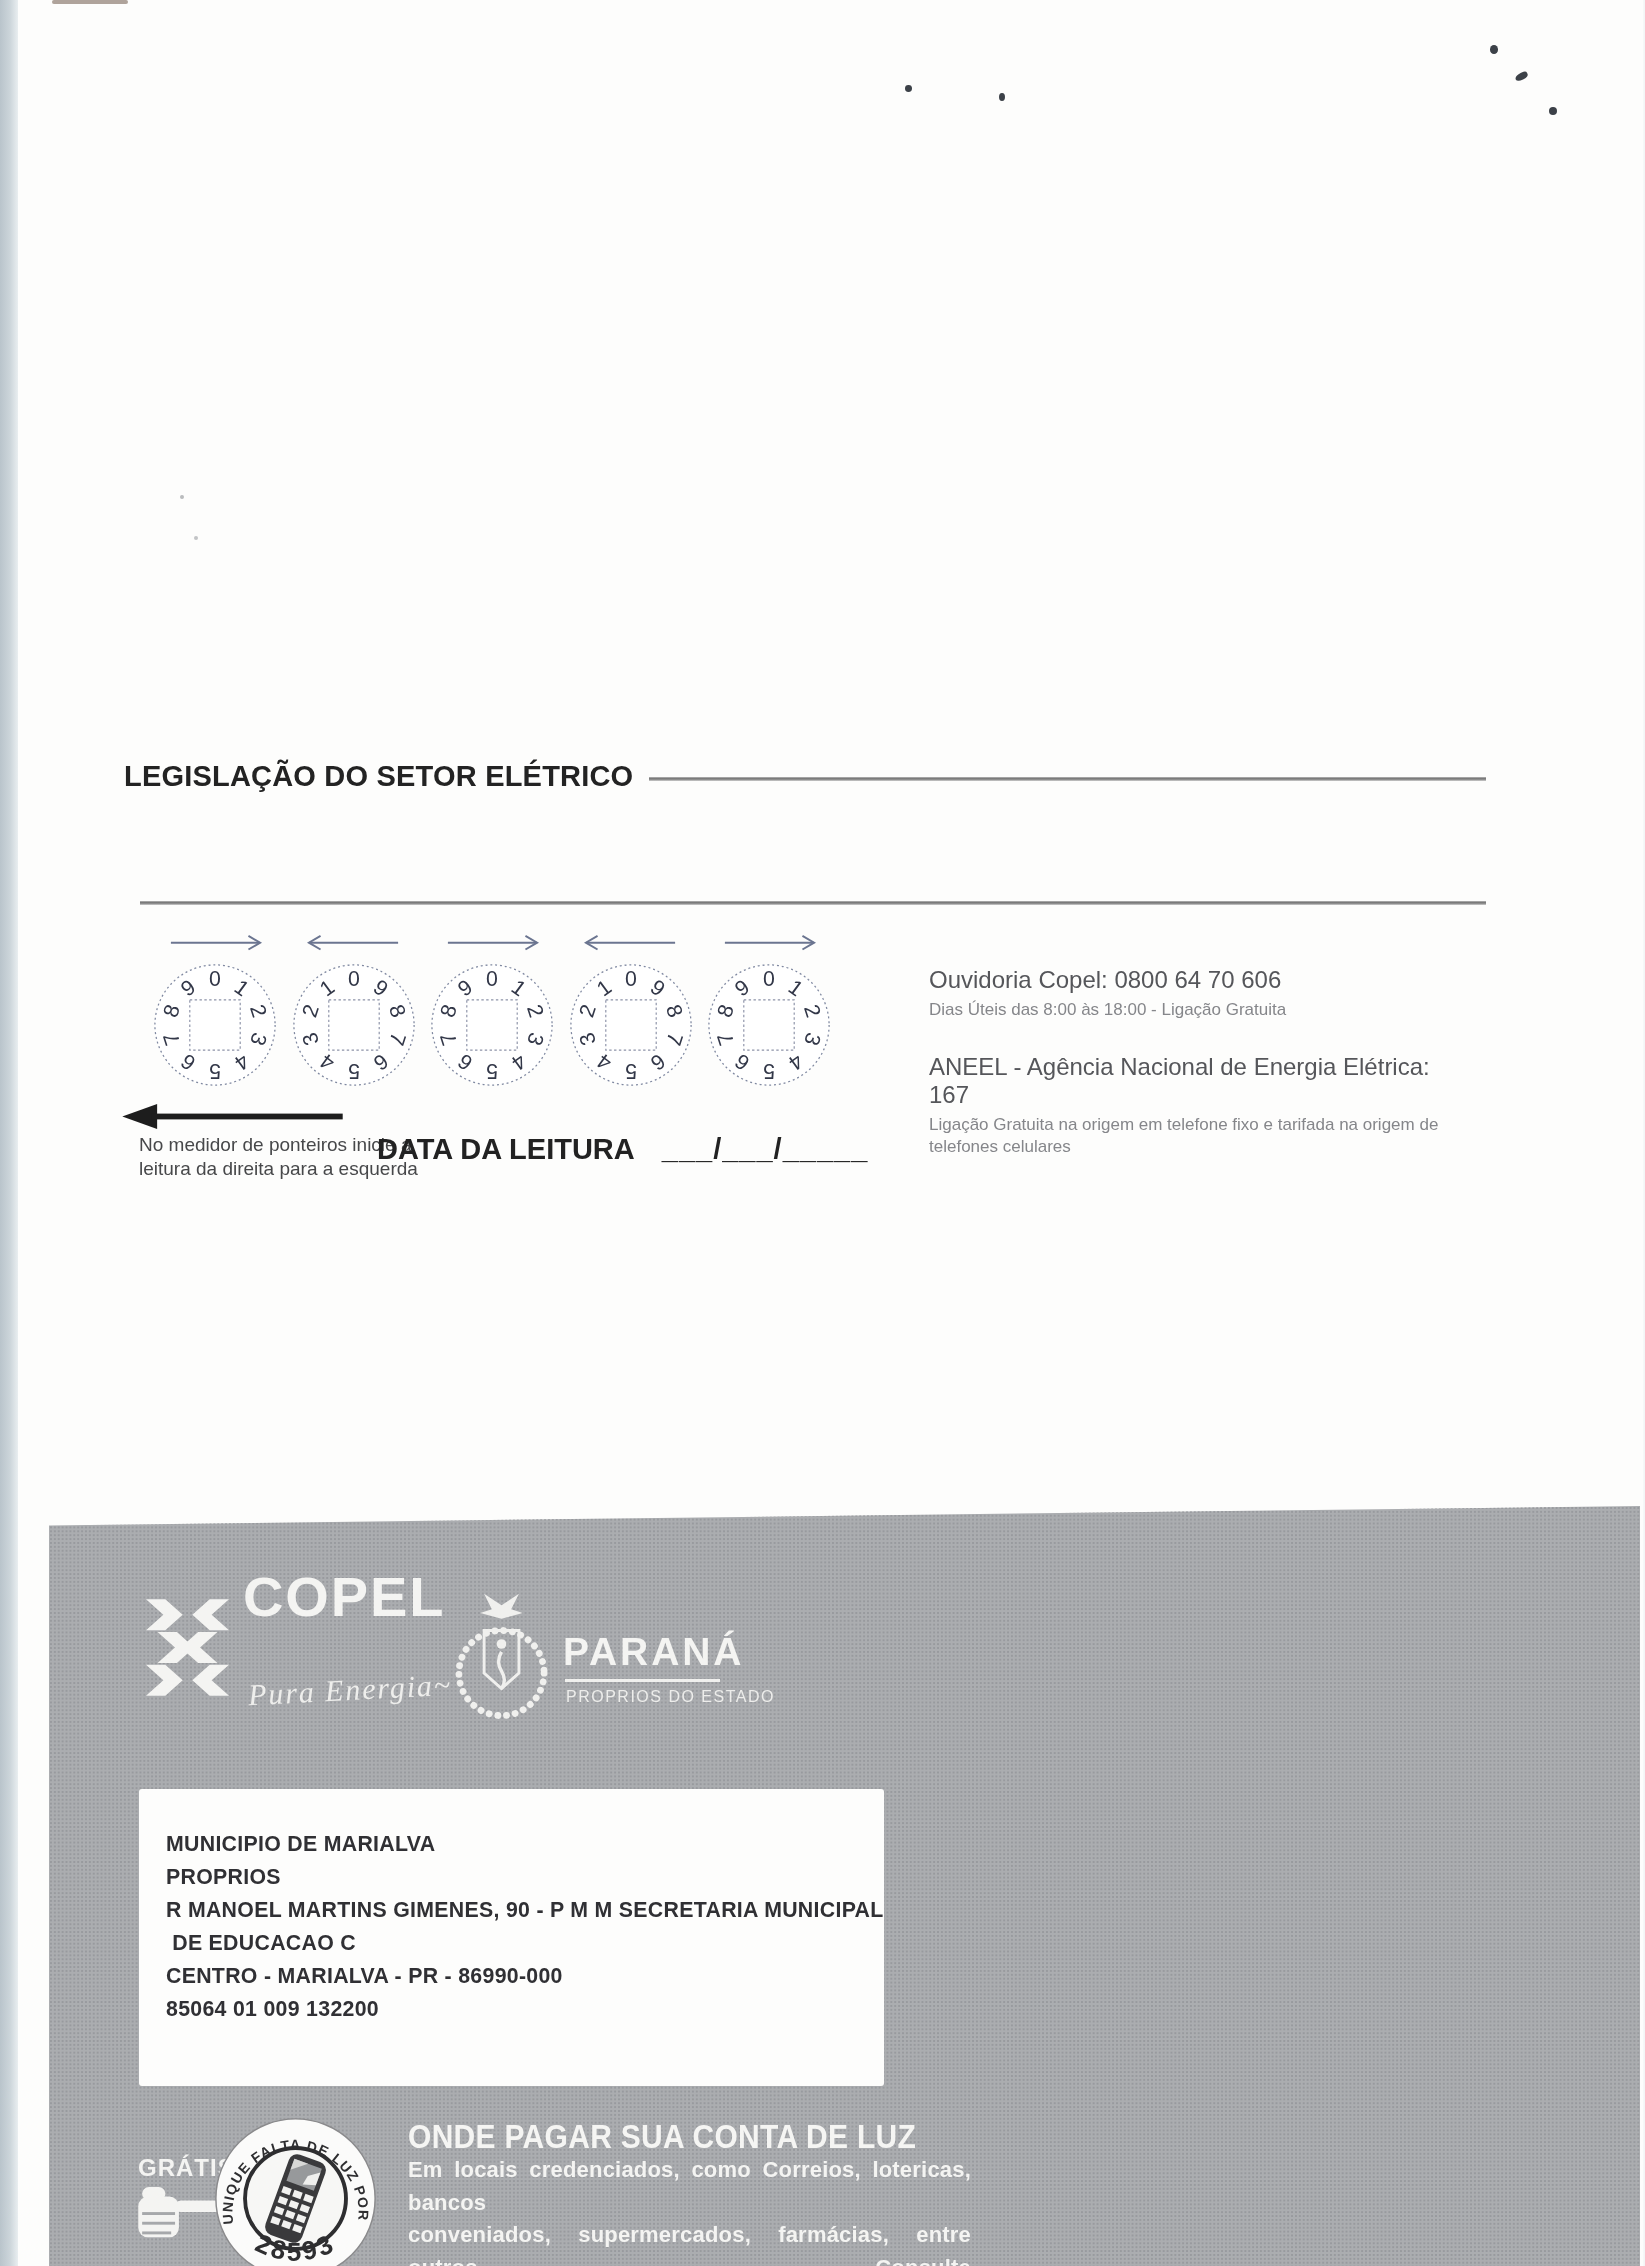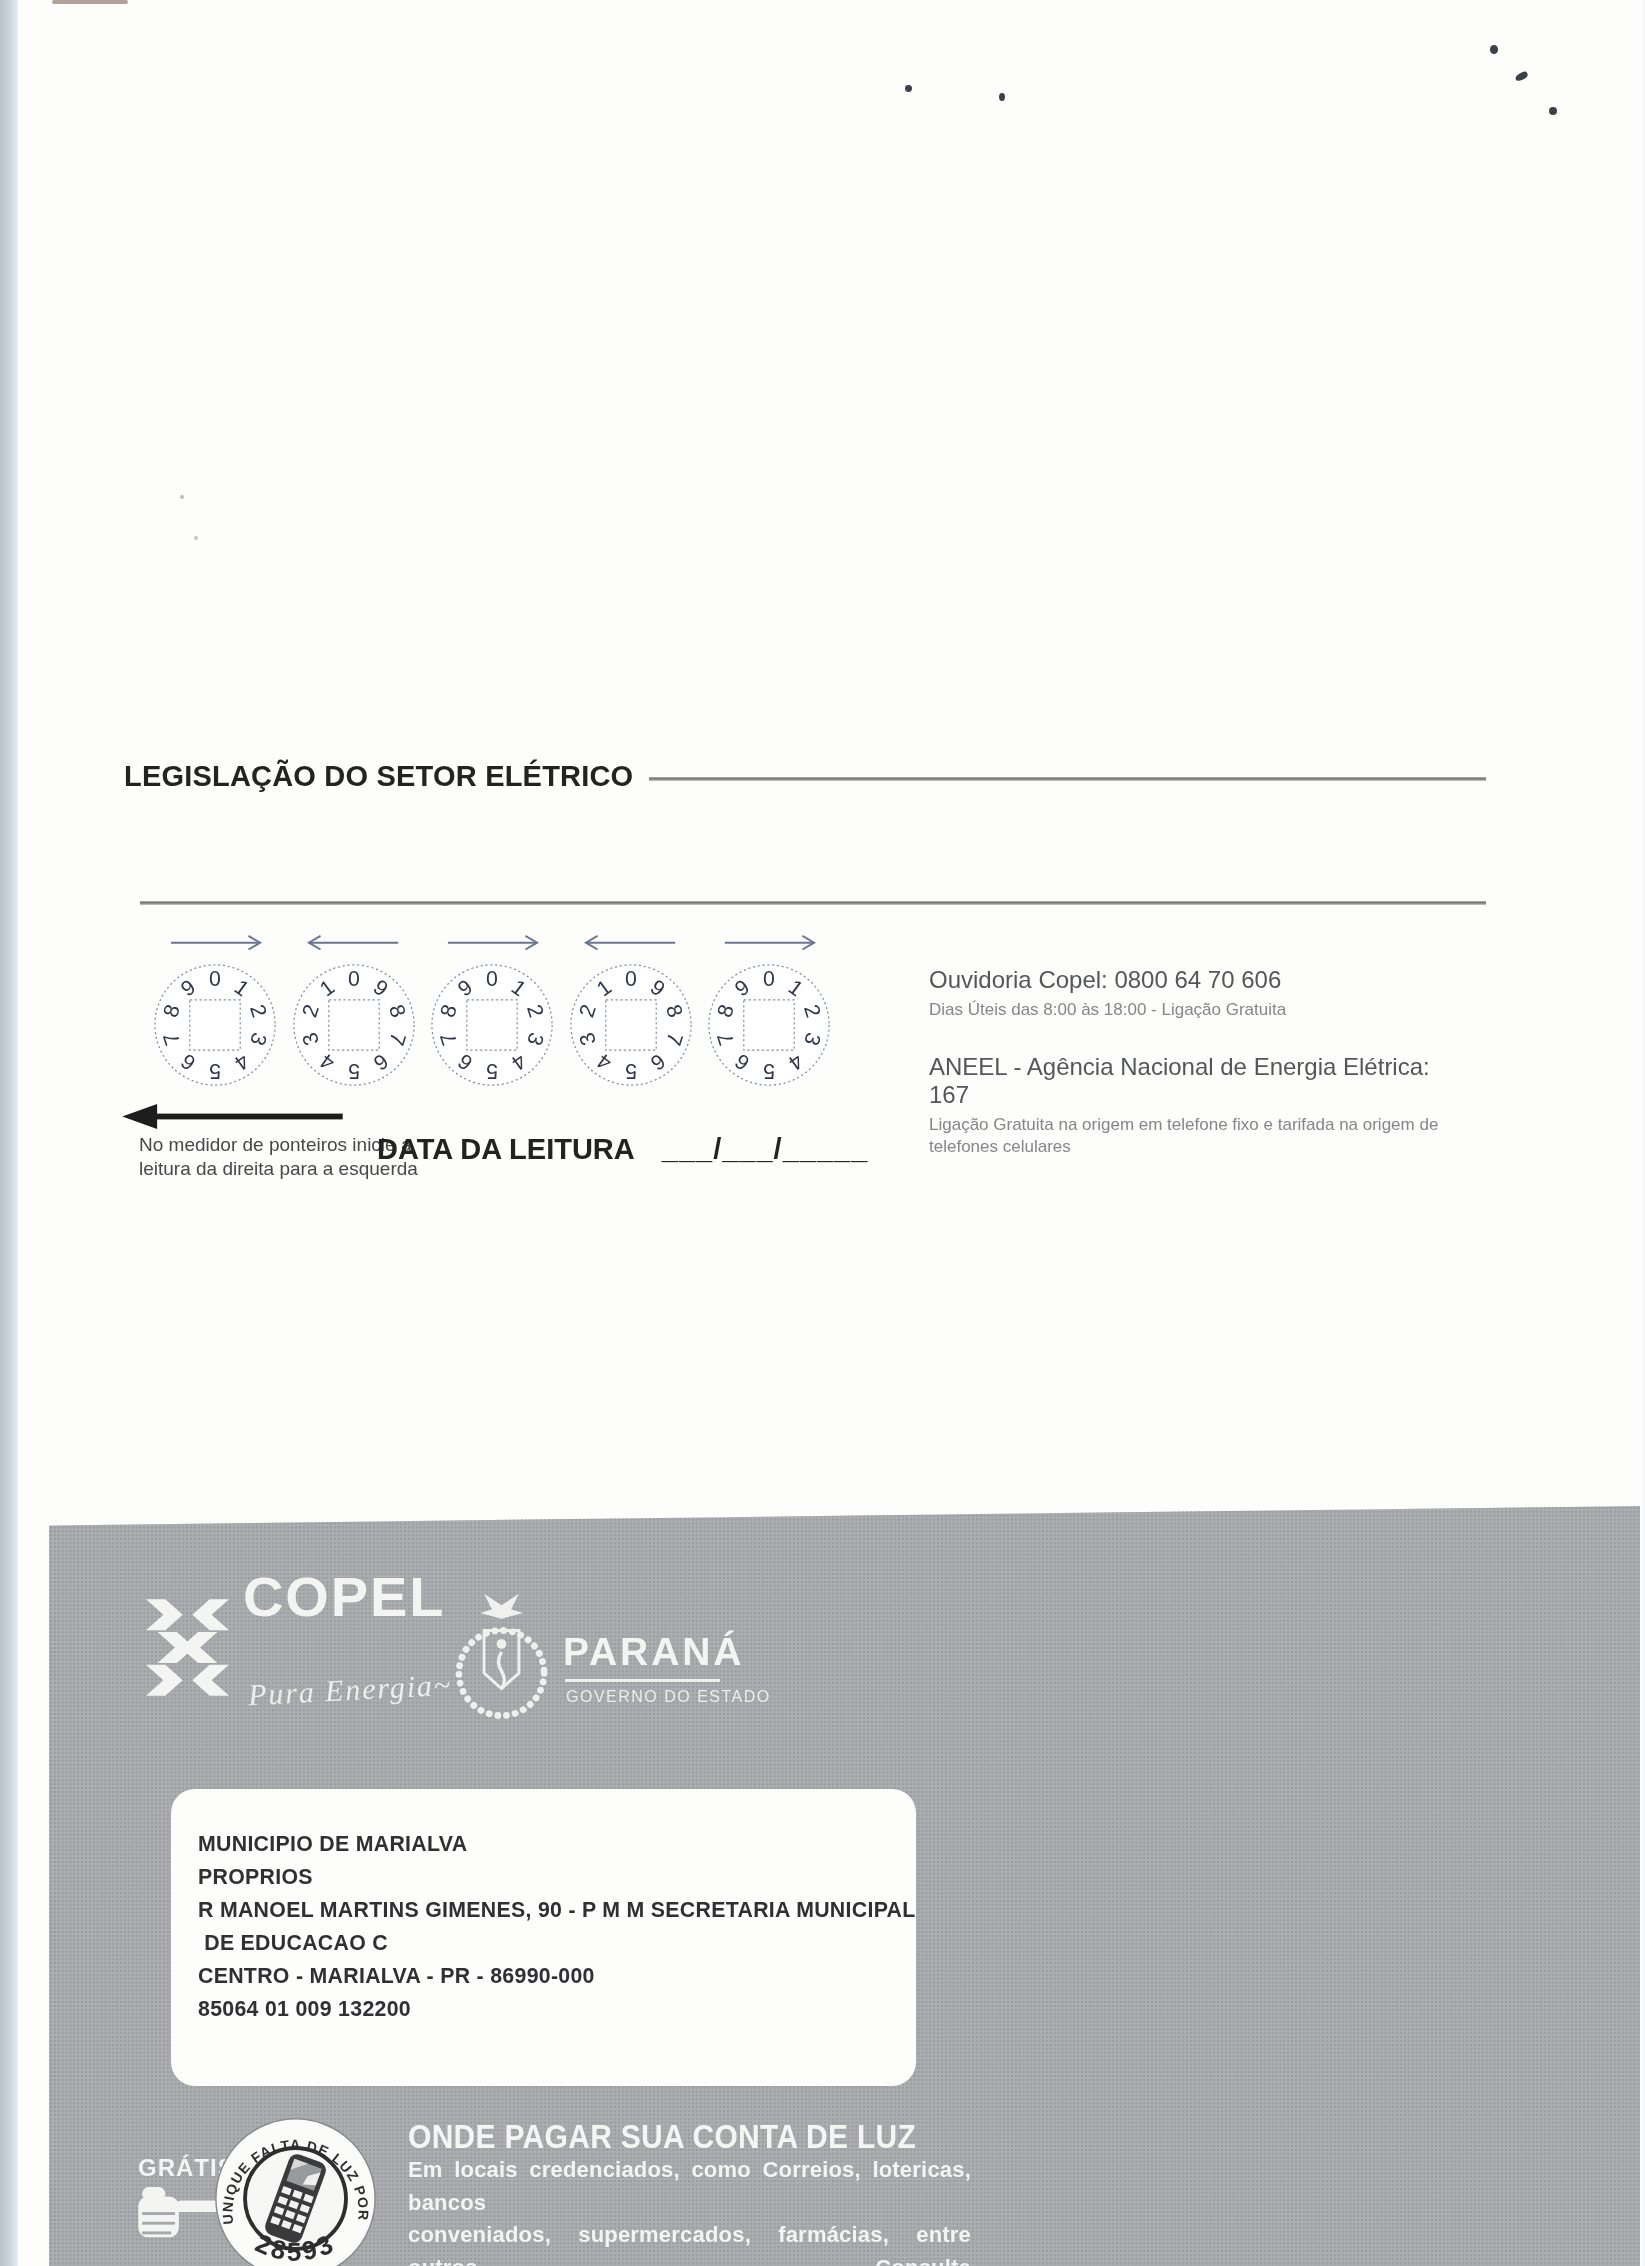--- a/index.html
+++ b/index.html
@@ -48,22 +48,22 @@
     clip-path:polygon(0 19.4px,100% 0,100% 100%,0 100%);}
 
   .wlogo-text{position:absolute;color:#f4f4f2;}
   #copel-word{left:194px;top:58px;font-size:56px;font-weight:bold;letter-spacing:1.9px;}
   #copel-script{left:199px;top:167px;font-family:"Liberation Serif",serif;font-style:italic;
     font-size:30px;color:#eeeeec;transform:rotate(-3deg);letter-spacing:1.9px;}
   #parana-word{left:514px;top:124px;font-size:39px;font-weight:bold;letter-spacing:2.9px;}
   #parana-rule{position:absolute;left:516px;top:173px;width:155px;height:2.9px;background:#f0f0ee;}
   #parana-sub{left:517px;top:182px;font-size:16px;letter-spacing:1.5px;color:#ededeb;}
 
-  #address-card{position:absolute;left:122px;top:283px;width:745px;height:297px;
-    background:#fdfdfc;border-radius:24px;}
+  #address-card{position:absolute;left:90px;top:283px;width:745px;height:297px;
+    background:#fdfdfc;border-radius:3px;}
   #address-card .addr-line{font-size:21.3px;font-weight:bold;color:#303034;line-height:33px;
     letter-spacing:0.3px;white-space:pre;}
   #address-card .inner{padding:39px 0 0 27px;}
 
   #gratis{position:absolute;left:89px;top:648px;font-size:24px;font-weight:bold;color:#f4f4f2;letter-spacing:1px;}
   #hand{position:absolute;left:85px;top:679px;}
   #stamp{position:absolute;left:163px;top:609px;}
   .stamp-arc{font-family:"Liberation Sans",sans-serif;font-size:14.5px;font-weight:bold;
     fill:#2e2e30;letter-spacing:1.2px;}
   .stamp-num{font-family:"Liberation Sans",sans-serif;font-size:27px;font-weight:bold;
@@ -254,21 +254,21 @@
 
     <svg style="position:absolute;left:406px;top:78px;" width="93" height="151" viewBox="0 0 96 156">
       <circle cx="48" cy="92" r="44" fill="none" stroke="#f0f0ee" stroke-width="7" stroke-linecap="round" stroke-dasharray="0.1 9"></circle>
       <path d="M30 10 L48 22 L66 10 L58 26 L70 30 L48 36 L26 30 L38 26 Z" fill="#f0f0ee"></path>
       <path d="M30 48 h36 v44 l-18 16 l-18 -16 Z" fill="none" stroke="#f0f0ee" stroke-width="3"></path>
       <circle cx="48" cy="62" r="5" fill="#f0f0ee"></circle>
       <path d="M48 70 q-6 10 0 20 q6 10 0 18" fill="none" stroke="#f0f0ee" stroke-width="3.5"></path>
     </svg>
     <div class="wlogo-text" id="parana-word">PARANÁ</div>
     <div id="parana-rule"></div>
-    <div class="wlogo-text" id="parana-sub">GOVERNO DO ESTADO</div>
+    <div class="wlogo-text" id="parana-sub">PROPRIOS DO ESTADO</div>
 
     <div id="address-card">
       <div class="inner">
           <div class="addr-line">MUNICIPIO DE MARIALVA</div>
           <div class="addr-line">PROPRIOS</div>
           <div class="addr-line">R MANOEL MARTINS GIMENES, 90 - P M M SECRETARIA MUNICIPAL</div>
           <div class="addr-line"> DE EDUCACAO C</div>
           <div class="addr-line">CENTRO - MARIALVA - PR - 86990-000</div>
           <div class="addr-line last">85064 01 009 132200</div>
         </div>

